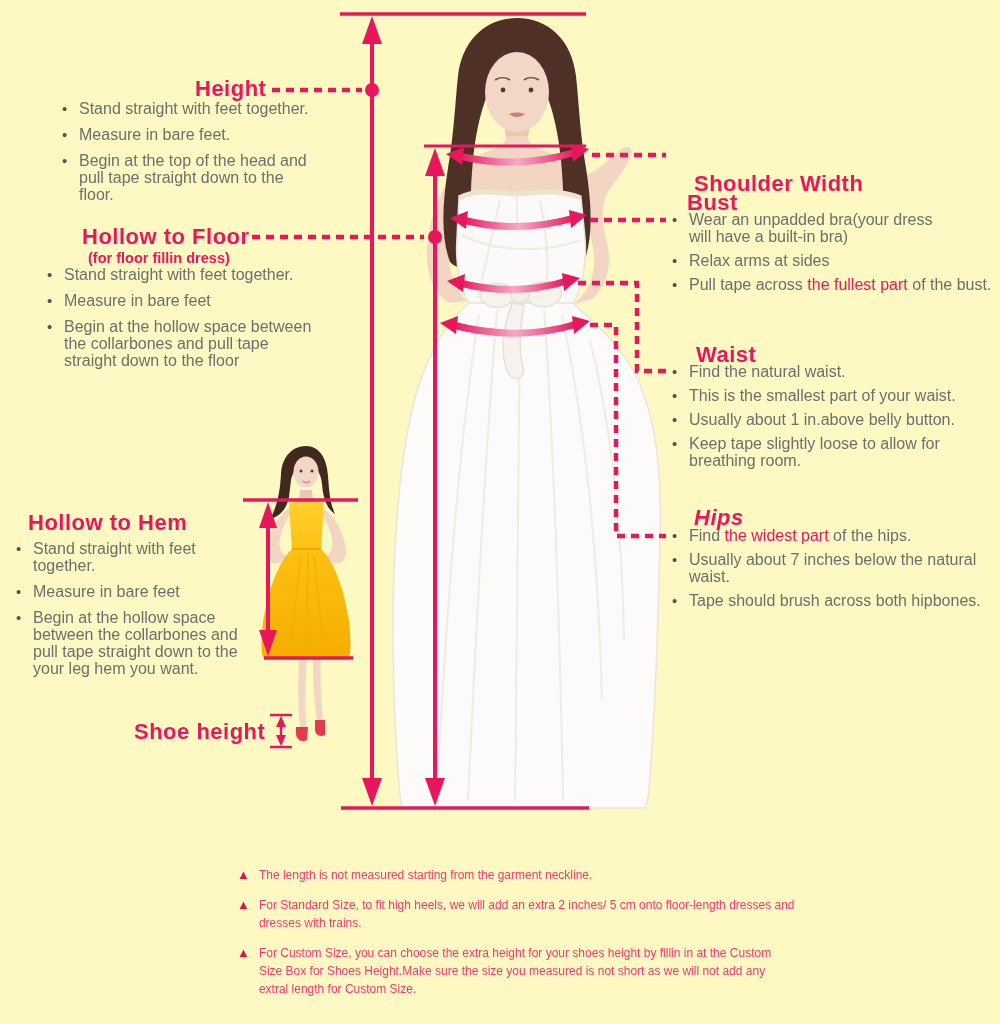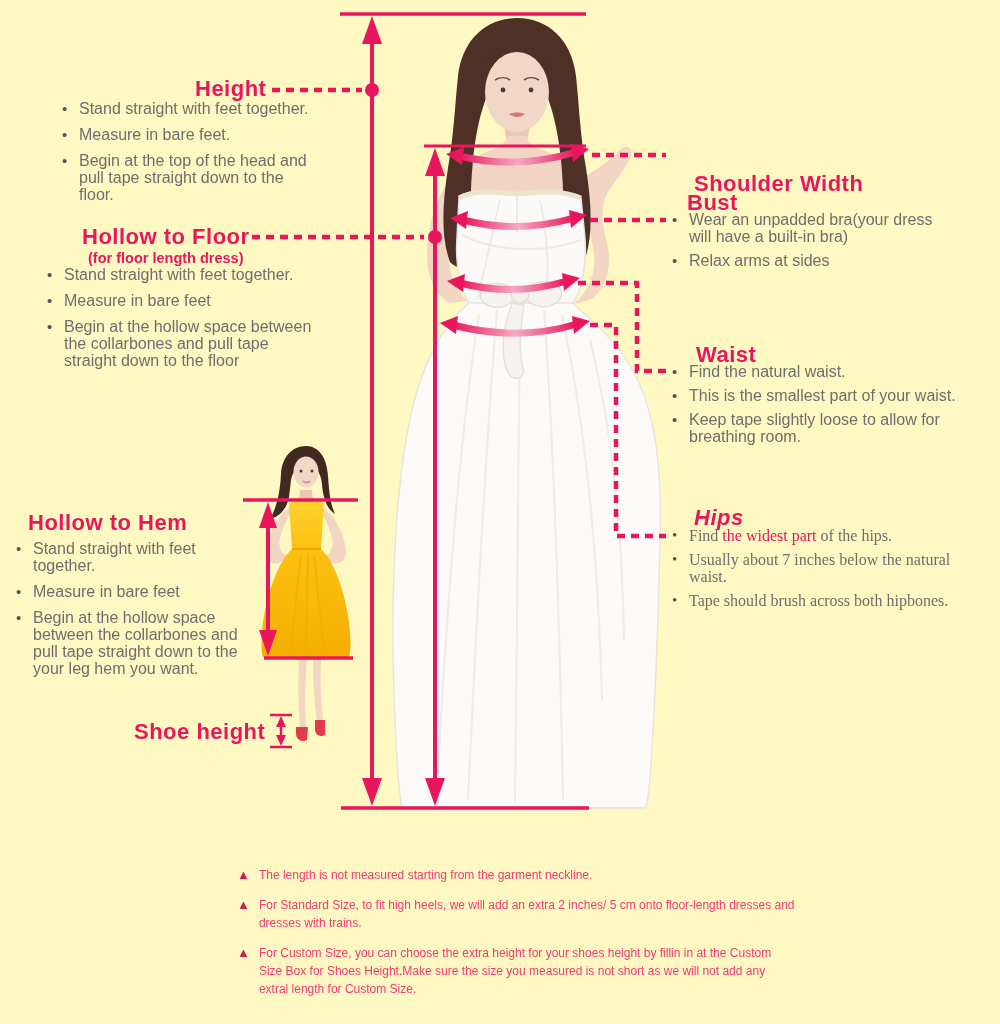--- a/index.html
+++ b/index.html
@@ -184,21 +184,21 @@
   <ul class="blist abs" style="left:60px;top:100px;width:258px;">
     <li><span>Stand straight with feet together.</span></li>
     <li><span>Measure in bare feet.</span></li>
     <li><span>Begin at the top of the head and pull tape straight down to the floor.</span></li>
   </ul>
 
   <div class="abs" style="left:82px;top:224px;">
     <span class="sec-title">Hollow to Floor</span>
   </div>
   <div class="abs" style="left:88px;top:249px;">
-    <span class="sec-sub">(for floor length dress)</span>
+    <span class="sec-sub">(for floor fillin dress)</span>
   </div>
   <ul class="blist abs" style="left:45px;top:266px;width:272px;">
     <li><span>Stand straight with feet together.</span></li>
     <li><span>Measure in bare feet</span></li>
     <li><span>Begin at the hollow space between the collarbones and pull tape straight down to the floor</span></li>
   </ul>
 
   <div class="abs" style="left:28px;top:510px;">
     <span class="sec-title">Hollow to Hem</span>
   </div>
@@ -219,37 +219,39 @@
   </div>
 
   <div class="abs" style="left:687px;top:190px;">
     <span class="sec-title">Bust</span>
   </div>
   <ul class="blist tight abs" style="left:670px;top:211px;width:322px;">
     <li>
         <span class="w265">Wear an unpadded bra(your dress will have a built-in bra)</span>
       </li>
     <li><span>Relax arms at sides</span></li>
+    <li><span>Pull tape across </span><span class="hl">the fullest part</span><span> of the bust.</span></li>
   </ul>
 
   <div class="abs" style="left:696px;top:342px;text-align:center;">
     <span class="sec-title">Waist</span>
   </div>
   <ul class="blist tight abs" style="left:670px;top:363px;width:318px;">
     <li><span>Find the natural waist.</span></li>
     <li><span>This is the smallest part of your waist.</span></li>
+    <li><span>Usually about 1 in.above belly button.</span></li>
     <li>
         <span class="w272">Keep tape slightly loose to allow for breathing room.</span>
       </li>
   </ul>
 
   <div class="abs" style="left:694px;top:505px;font-style:italic;">
     <span class="sec-title">Hips</span>
   </div>
-  <ul class="blist tight abs" style="left:670px;top:527px;width:322px;font-family:Liberation Serif, serif;">
+  <ul class="blist tight abs" style="left:670px;top:527px;width:322px;">
     <li><span>Find </span><span class="hl">the widest part</span><span> of the hips.</span></li>
     <li>
         <span class="w300">Usually about 7 inches below the natural waist.</span>
       </li>
     <li><span>Tape should brush across both hipbones.</span></li>
   </ul>
 
   <div class="notes">
     <div class="note">
       <span class="tri">▲</span>

